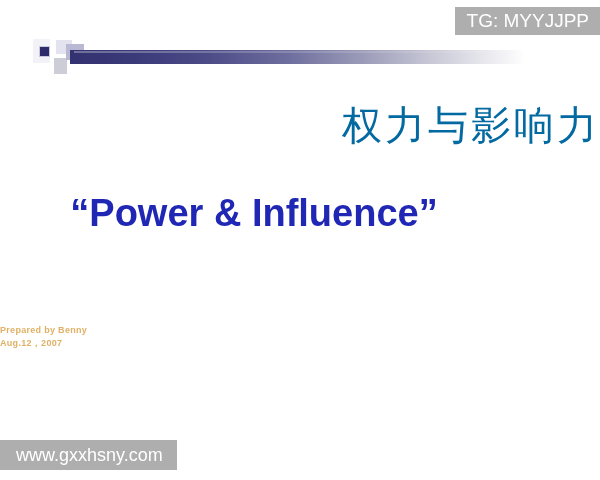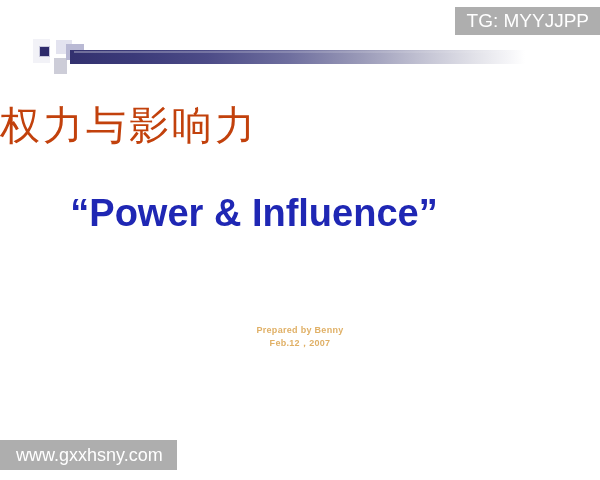--- a/index.html
+++ b/index.html
@@ -104,26 +104,26 @@
     height: 2px;
     background: linear-gradient(to right, rgba(255,255,255,0.30), rgba(255,255,255,0.05));
   }
 
   
   .title-cn {
     position: absolute;
     left: 0;
     top: 99px;
     width: 600px;
-    text-align: left;
+    text-align: right;
     font-family: "DejaVu Sans", sans-serif;
     font-size: 40px;
     line-height: 52px;
     letter-spacing: 3px;
-    color: #c2410c;
+    color: #0369a1;
     font-weight: 400;
     white-space: nowrap;
   }
 
   .title-en {
     position: absolute;
     left: 0;
     top: 190px;
     width: 508px;
     text-align: center;
@@ -135,21 +135,21 @@
     letter-spacing: 0px;
     white-space: nowrap;
   }
 
   
   .credit {
     position: absolute;
     left: 0;
     top: 324px;
     width: 600px;
-    text-align: center;
+    text-align: left;
     color: #e0b066;
     font-family: "Liberation Sans", sans-serif;
     font-size: 9px;
     font-weight: bold;
     line-height: 13px;
     letter-spacing: 0.3px;
   }
   .credit-line {
     display: block;
   }
@@ -192,20 +192,20 @@
     <div class="deco-bar"></div>
     <div class="deco-bar-hl"></div>
   </div>
 
   <div class="title-cn">权力与影响力</div>
 
   <div class="title-en">“Power &amp; Influence”</div>
 
   <div class="credit">
     <span class="credit-line">Prepared by Benny</span>
-    <span class="credit-line">Feb.12，2007</span>
+    <span class="credit-line">Aug.12，2007</span>
   </div>
 
   <div class="badge badge-site">www.gxxhsny.com</div>
 
   <div class="badge badge-tg">TG: MYYJJPP</div>
 
 </div>
 
 </body></html>

